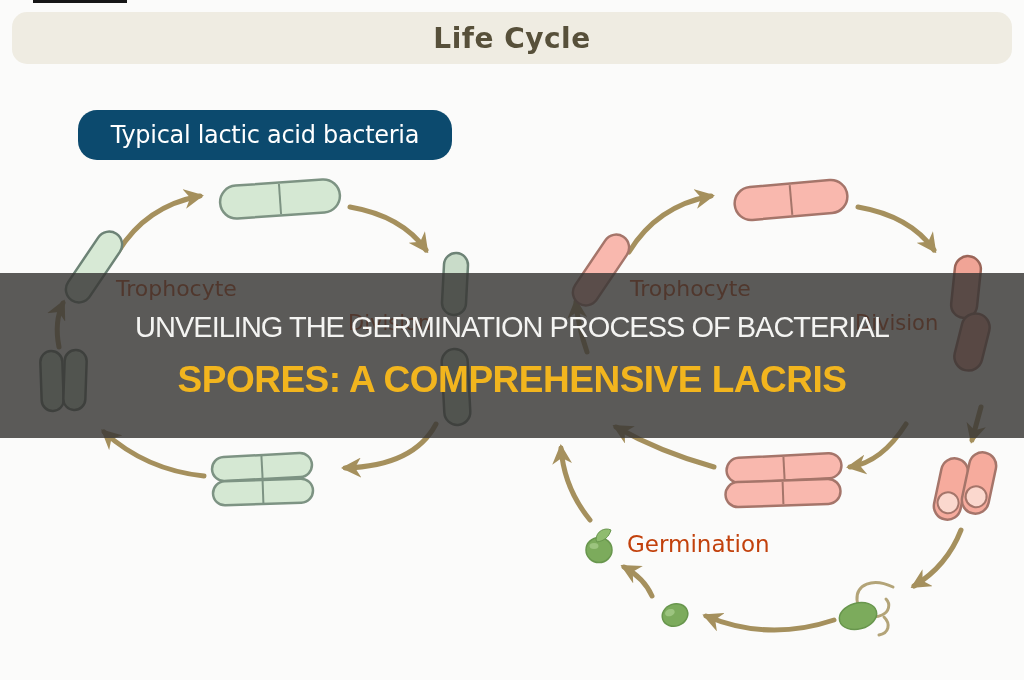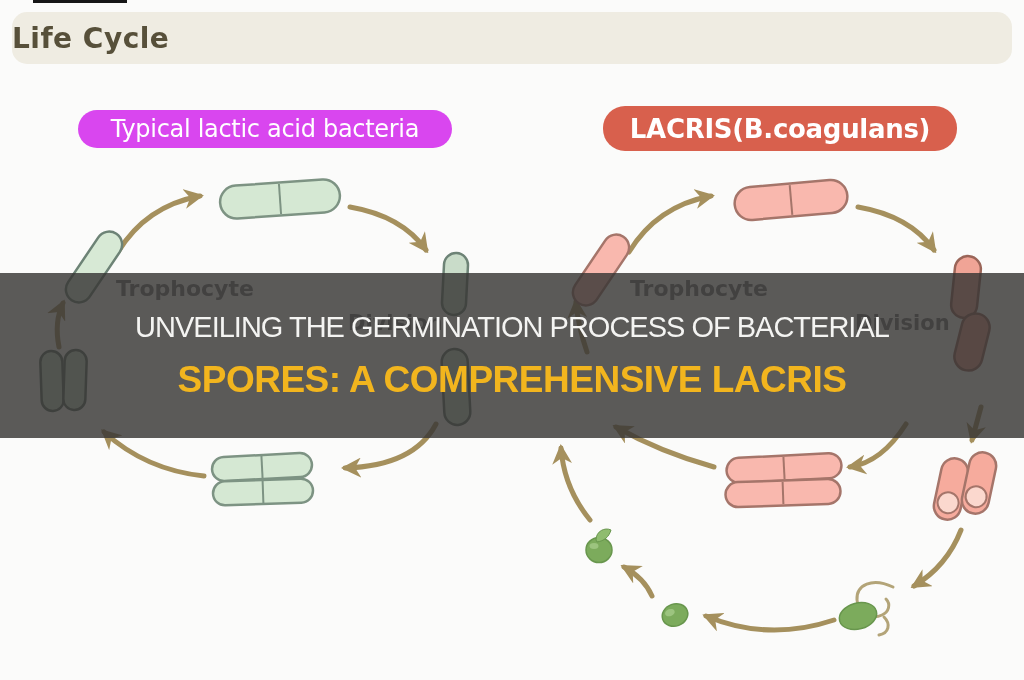--- a/index.html
+++ b/index.html
@@ -4,41 +4,41 @@
 <style>
   html,body{margin:0;padding:0;background:#e9e9e9;}
   #stage{
     position:relative;width:1024px;height:680px;overflow:hidden;
     background:#fbfbfa;font-family:"DejaVu Sans",sans-serif;
   }
   .top-tick{position:absolute;left:33px;top:0;width:94px;height:3px;background:#161616;}
   .header-bar{
     position:absolute;left:12px;top:12px;width:1000px;height:52px;
     background:#efece2;border-radius:15px;
-    display:flex;align-items:center;justify-content:flex-start;
+    display:flex;align-items:center;justify-content:center;
   }
   .header-title{
     font-size:28px;font-weight:700;color:#57503a;letter-spacing:0.5px;
     font-family:"DejaVu Sans",sans-serif;
   }
   .badge{
     position:absolute;display:flex;align-items:center;justify-content:center;
     color:#ffffff;white-space:nowrap;
   }
   .badge-left{
-    left:78px;top:110px;width:374px;height:38px;border-radius:19px;
-    background:#d946ef;font-size:24px;font-weight:500;letter-spacing:-0.3px;
+    left:78px;top:110px;width:374px;height:50px;border-radius:19px;
+    background:#0c4a6e;font-size:24px;font-weight:500;letter-spacing:-0.3px;
   }
   .badge-right{
     left:603px;top:106px;width:354px;height:45px;border-radius:22px;
     background:#d8604d;font-size:26px;font-weight:600;letter-spacing:-0.3px;
   }
   #diagram{position:absolute;left:0;top:0;z-index:1;}
   .stage-label{
-    position:absolute;z-index:2;color:#737373;font-size:22px;font-weight:700;
+    position:absolute;z-index:2;color:#c2410c;font-size:22px;font-weight:400;
     white-space:nowrap;
   }
   .lbl-troph-left{left:116px;top:276px;}
   .lbl-div-left{left:348px;top:311px;font-size:21px;}
   .lbl-troph-right{left:630px;top:276px;}
   .lbl-div-right{left:855px;top:311px;font-size:21px;}
   .lbl-germ{left:627px;top:531px;font-size:23px;}
   .lbl-spore{left:617px;top:642px;font-size:23px;}
   .title-banner{
     position:absolute;left:0;top:273px;width:1024px;height:165px;z-index:5;
@@ -60,23 +60,20 @@
 
   <div class="top-tick"></div>
 
   <div class="header-bar">
     <div class="header-title">Life Cycle</div>
   </div>
 
   <div class="badge badge-left">
     <span>Typical lactic acid bacteria</span>
   </div>
-  <div class="badge badge-right">
-    <span>LACRIS(B.coagulans)</span>
-  </div>
 
   <svg id="diagram" width="1024" height="680" viewBox="0 0 1024 680">
     <defs>
       <marker id="ah" viewBox="0 0 10 10" refX="8" refY="5" markerWidth="4" markerHeight="4" orient="auto" markerUnits="strokeWidth">
         <path d="M0,0 L10,5 L0,10 L3,5 z" fill="#a5905d"></path>
       </marker>
     </defs>
 
     <g fill="none" stroke="#a5905d" stroke-width="5" stroke-linecap="round">
       <path d="M 118,252 Q 146,206 200,196" marker-end="url(#ah)"></path>
@@ -190,19 +187,20 @@
       <ellipse cx="599" cy="550" rx="13" ry="12.5" fill="#7cab5c" stroke="#68964d" stroke-width="1.5"></ellipse>
       <path d="M 596,540 C 596,531 605,527 611,530 C 609,537 604,541 597,542 Z" fill="#8fbc6f" stroke="#68964d" stroke-width="1"></path>
       <ellipse cx="594" cy="546" rx="4.5" ry="3" fill="#9cc47f"></ellipse>
     </g>
   </svg>
 
   <div class="stage-label lbl-troph-left">Trophocyte</div>
   <div class="stage-label lbl-div-left">Division</div>
   <div class="stage-label lbl-troph-right">Trophocyte</div>
   <div class="stage-label lbl-div-right">Division</div>
+  <div class="stage-label lbl-germ">Germination</div>
 
   <div class="title-banner">
     <div class="banner-line1">UNVEILING THE GERMINATION PROCESS OF BACTERIAL</div>
     <div class="banner-line2">SPORES: A COMPREHENSIVE LACRIS</div>
   </div>
 
 </div>
 
 </body></html>

